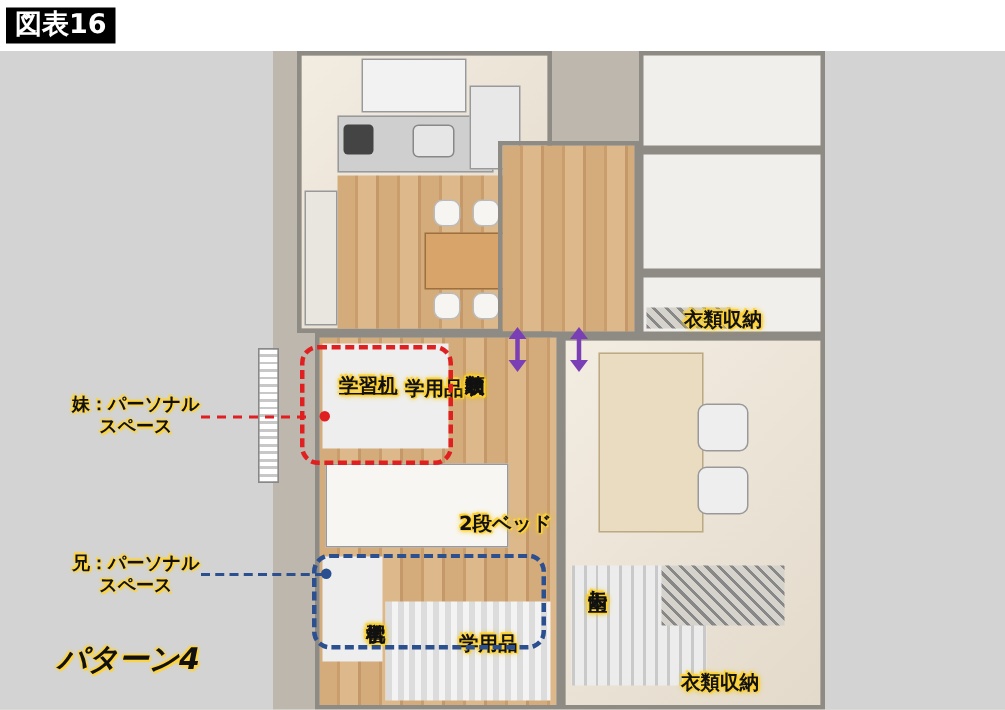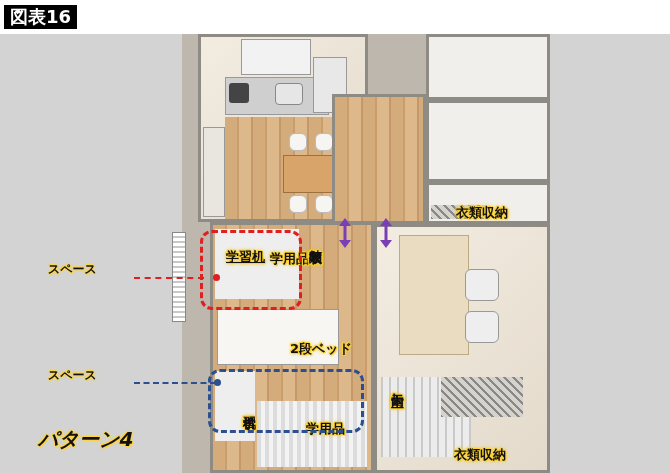--- a/index.html
+++ b/index.html
@@ -71,42 +71,44 @@
     <div class="furn tatami" style="left:22px;top:8px;width:70px;height:120px;border:1px solid #bca986;"></div>
     <div class="furn" style="left:88px;top:42px;width:34px;height:32px;background:#eee;border:1px solid #999;border-radius:6px;"></div>
     <div class="furn" style="left:88px;top:84px;width:34px;height:32px;background:#eee;border:1px solid #999;border-radius:6px;"></div>
     <div class="furn" style="left:4px;top:150px;width:90px;height:80px;background:repeating-linear-gradient(90deg,#c9c9c9 0 2px,#ececec 2px 8px);"></div>
     <div class="furn hatch" style="left:64px;top:150px;width:82px;height:40px;"></div>
   </div>
 
   <div class="label" style="left:44px;top:214px;text-decoration:underline;">学習机</div>
   <div class="label" style="left:88px;top:216px;">学用品</div>
   <div class="label v" style="left:124px;top:206px;">衣類収納</div>
-  <div class="label" style="left:60px;top:306px;padding-left:48px;">2段ベッド</div>
+  <div class="label" style="left:76px;top:306px;padding-left:48px;">2段ベッド</div>
   <div class="label v" style="left:58px;top:372px;">学習机</div>
   <div class="label" style="left:124px;top:386px;">学用品</div>
   <div class="label v" style="left:206px;top:350px;">室内干し</div>
   <div class="label" style="left:274px;top:170px;">衣類収納</div>
   <div class="label" style="left:272px;top:412px;">衣類収納</div>
 </div>
 
 <div class="furn" style="position:absolute;left:172px;top:232px;width:14px;height:90px;background:repeating-linear-gradient(0deg,#fff 0 3px,#c8c8c8 3px 5px);border:1px solid #888;"></div>
 
 <div class="dash-box dash-red" style="left:200px;top:230px;width:102px;height:80px;"></div>
 <div class="dash-box dash-blue" style="left:208px;top:369px;width:156px;height:64px;"></div>
 
 <div class="leader red" style="left:134px;top:277px;width:70px;"></div>
 <div class="dot" style="left:213px;top:274px;background:#e02020;"></div>
 <div class="leader blue" style="left:134px;top:382px;width:82px;"></div>
 <div class="dot" style="left:214px;top:379px;background:#2b4f8f;"></div>
 
 <div class="side-label" style="left:48px;top:262px;">
+  <div>妹：パーソナル</div>
   <div>スペース</div>
 </div>
 <div class="side-label" style="left:48px;top:368px;">
+  <div>兄：パーソナル</div>
   <div>スペース</div>
 </div>
 
 <svg class="arrow" style="left:338px;top:218px;" viewBox="0 0 14 30">
   <line x1="7" y1="4" x2="7" y2="26" stroke="#7b3fb5" stroke-width="3"></line>
   <polygon points="7,0 1,8 13,8" fill="#7b3fb5"></polygon>
   <polygon points="7,30 1,22 13,22" fill="#7b3fb5"></polygon>
 </svg>
 <svg class="arrow" style="left:379px;top:218px;" viewBox="0 0 14 30">
   <line x1="7" y1="4" x2="7" y2="26" stroke="#7b3fb5" stroke-width="3"></line>

